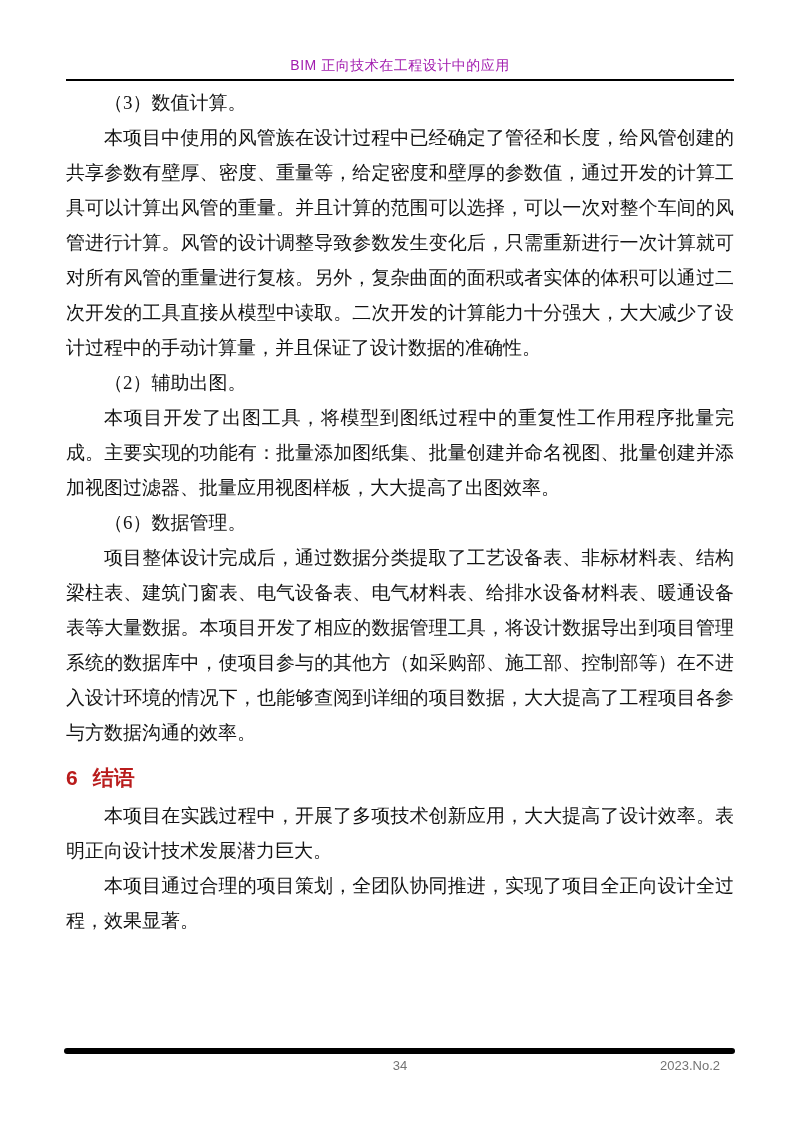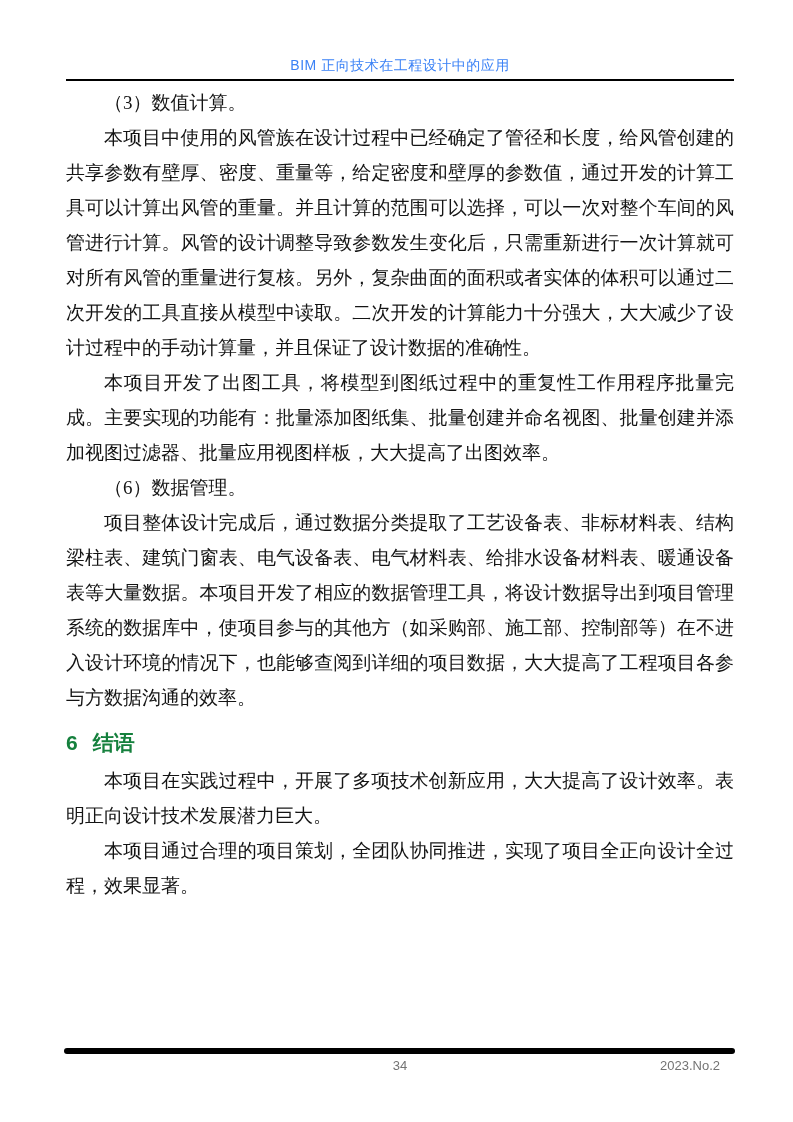--- a/index.html
+++ b/index.html
@@ -25,21 +25,21 @@
     right: 59px;
     text-align: center;
     padding-bottom: 5px;
     border-bottom: 2px solid #000000;
   }
   .running-title {
     font-family: "Liberation Sans", "DejaVu Sans", sans-serif;
     font-size: 14px;
     line-height: 18px;
     letter-spacing: 0.5px;
-    color: #3b82f6;
+    color: #a21caf;
   }
 
   
   .content {
     position: absolute;
     top: 85px;
     left: 66px;
     right: 59px;
     font-family: "Liberation Serif", "DejaVu Serif", serif;
     font-size: 19px;
@@ -50,21 +50,21 @@
     margin: 0;
     text-indent: 2em;
   }
   .section-heading {
     margin: 10px 0 3px 0;
     font-family: "Liberation Sans", "DejaVu Sans", sans-serif;
     font-weight: bold;
     font-size: 21px;
     line-height: 35px;
     text-align: left;
-    color: #15803d;
+    color: #b91c1c;
   }
   .sec-num {
     display: inline-block;
     margin-right: 15px;
   }
 
   
   .footer-rule {
     position: absolute;
     left: 64px;
@@ -100,20 +100,21 @@
 
 <div class="page">
 
   <header class="running-head">
     <div class="running-title">BIM 正向技术在工程设计中的应用</div>
   </header>
 
   <main class="content">
     <p>（3）数值计算。</p>
     <p>本项目中使用的风管族在设计过程中已经确定了管径和长度，给风管创建的共享参数有壁厚、密度、重量等，给定密度和壁厚的参数值，通过开发的计算工具可以计算出风管的重量。并且计算的范围可以选择，可以一次对整个车间的风管进行计算。风管的设计调整导致参数发生变化后，只需重新进行一次计算就可对所有风管的重量进行复核。另外，复杂曲面的面积或者实体的体积可以通过二次开发的工具直接从模型中读取。二次开发的计算能力十分强大，大大减少了设计过程中的手动计算量，并且保证了设计数据的准确性。</p>
+    <p>（2）辅助出图。</p>
     <p>本项目开发了出图工具，将模型到图纸过程中的重复性工作用程序批量完成。主要实现的功能有：批量添加图纸集、批量创建并命名视图、批量创建并添加视图过滤器、批量应用视图样板，大大提高了出图效率。</p>
     <p>（6）数据管理。</p>
     <p>项目整体设计完成后，通过数据分类提取了工艺设备表、非标材料表、结构梁柱表、建筑门窗表、电气设备表、电气材料表、给排水设备材料表、暖通设备表等大量数据。本项目开发了相应的数据管理工具，将设计数据导出到项目管理系统的数据库中，使项目参与的其他方（如采购部、施工部、控制部等）在不进入设计环境的情况下，也能够查阅到详细的项目数据，大大提高了工程项目各参与方数据沟通的效率。</p>
 
     <h2 class="section-heading">
       <span class="sec-num">6</span><span class="sec-title">结语</span>
     </h2>
 
     <p>本项目在实践过程中，开展了多项技术创新应用，大大提高了设计效率。表明正向设计技术发展潜力巨大。</p>
     <p>本项目通过合理的项目策划，全团队协同推进，实现了项目全正向设计全过程，效果显著。</p>

